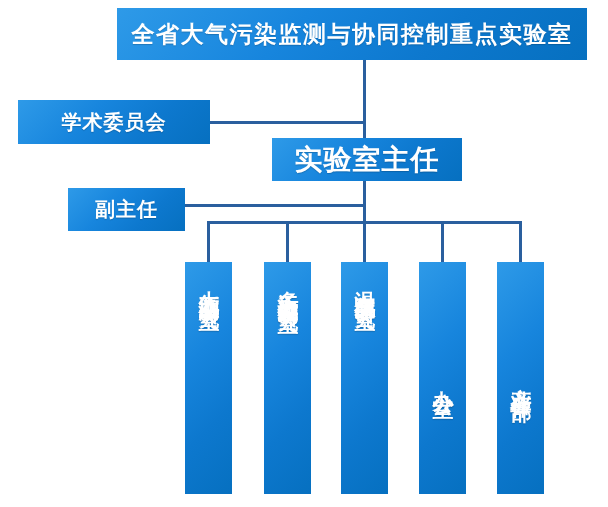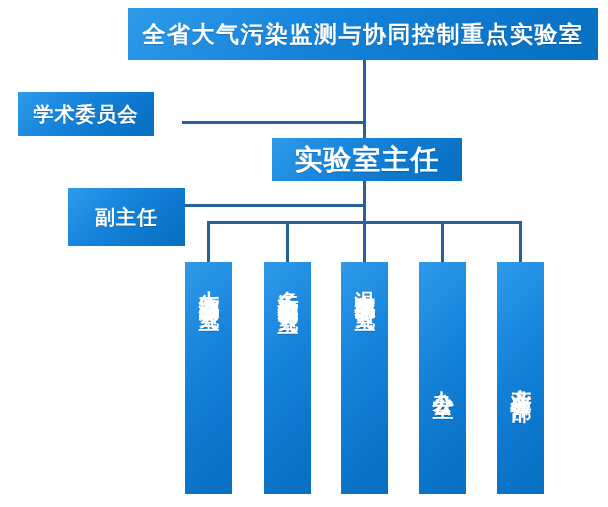--- a/index.html
+++ b/index.html
@@ -35,52 +35,52 @@
     align-items: center;
     justify-content: center;
     text-align: center;
     letter-spacing: 1px;
     background: linear-gradient(135deg, #2e9ae8 0%, #1785dd 38%, #0d78ce 68%, #0670c0 100%);
     text-shadow: 0 1px 1px rgba(0,0,0,0.18);
   }
 
   
   .node-root {
-    left: 128px;
+    left: 117px;
     top: 8px;
     width: 470px;
     height: 52px;
     font-size: 23px;
     letter-spacing: 1.5px;
   }
 
   
   .node-committee {
     left: 18px;
-    top: 92px;
-    width: 136px;
+    top: 100px;
+    width: 192px;
     height: 44px;
     font-size: 20px;
   }
 
   
   .node-director {
     left: 272px;
     top: 138px;
     width: 190px;
     height: 43px;
     font-size: 28px;
   }
 
   
   .node-deputy {
     left: 68px;
     top: 188px;
     width: 117px;
-    height: 58px;
+    height: 43px;
     font-size: 20px;
   }
 
   
   .node-dept {
     top: 262px;
     width: 47px;
     height: 232px;
     font-size: 21px;
     align-items: flex-start;

